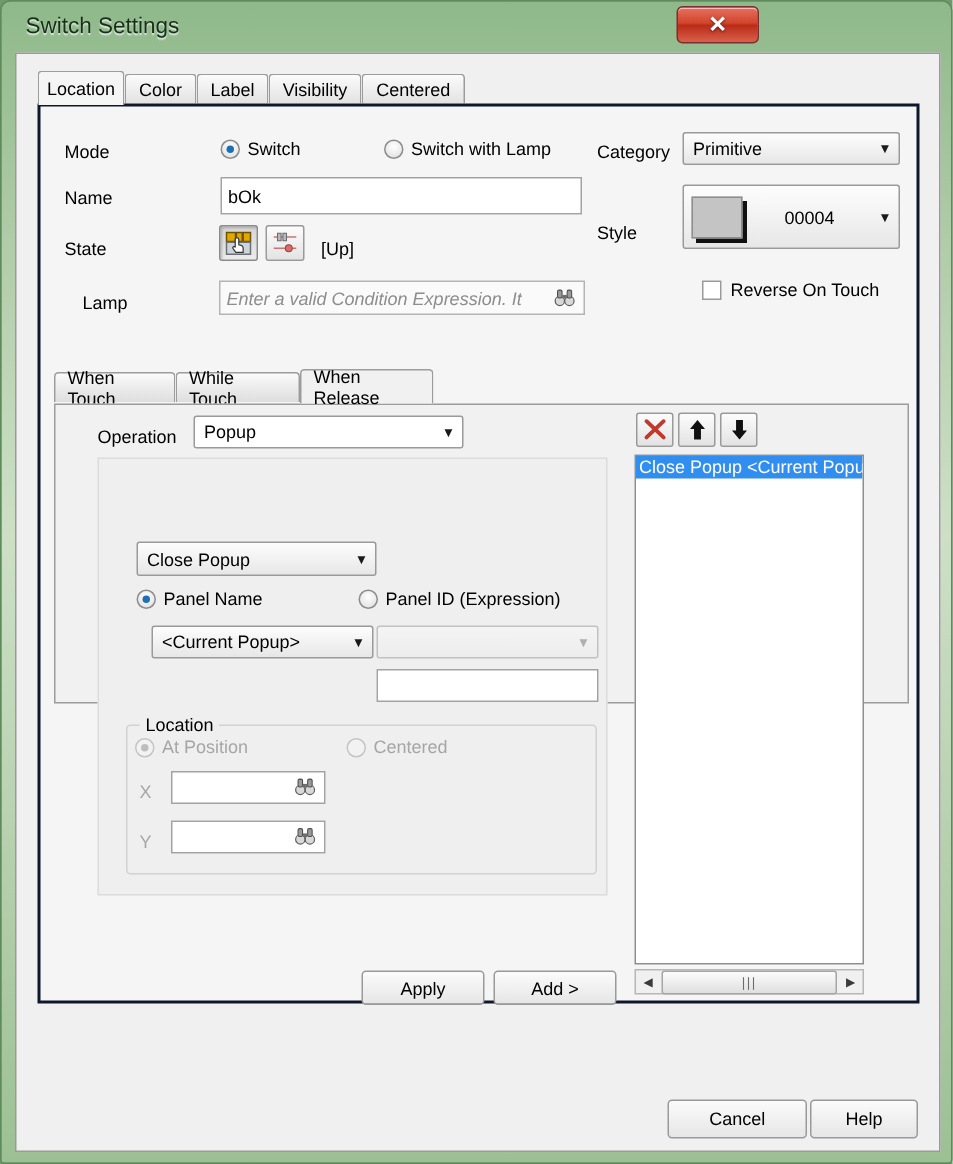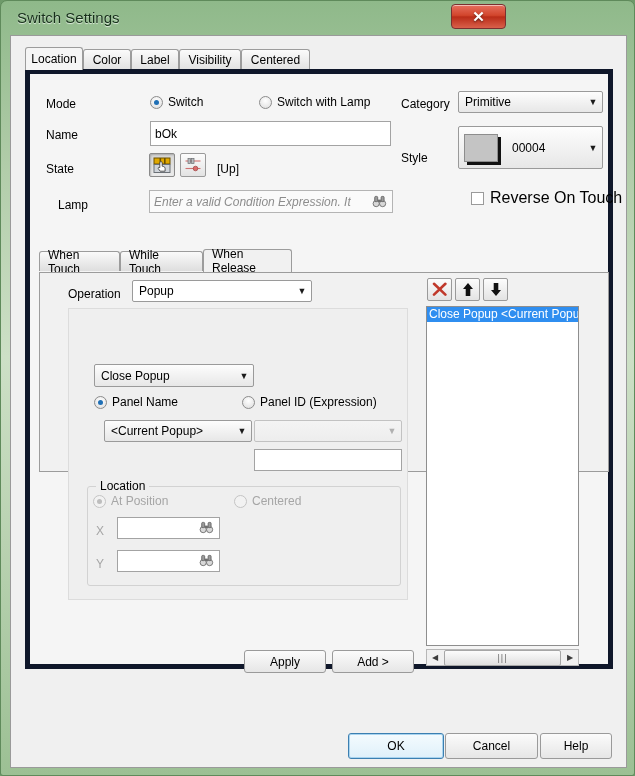--- a/index.html
+++ b/index.html
@@ -55,21 +55,21 @@
     padding:0 8px;box-sizing:border-box;
     font-size:12px;cursor:pointer;
   }
   .tab.active{
     top:0;height:23px;background:#f5f5f5;
     border-color:#9c9c9c;z-index:5;
     font-weight:normal;
   }
   .tabpanel{
     position:absolute;left:14px;top:33px;width:588px;height:600px;
-    background:#f5f5f5;border:5px solid #0f172a;box-sizing:border-box;
+    background:#f5f5f5;border:2px solid #0f172a;box-sizing:border-box;
   }
 
   
   .lbl{position:absolute;font-size:12px;color:#000;white-space:nowrap;}
   .lbl.dis{color:#a6a6a6;}
 
   .textbox{
     position:absolute;box-sizing:border-box;
     background:#fff;border:1px solid #a3a3a3;
     font-family:"Liberation Sans", sans-serif;font-size:12px;
@@ -106,21 +106,21 @@
   .radio.dis .dot{border-color:#c4c4c4;background:#f2f2f2;}
   .radio.dis.on .dot::after{background:#bdbdbd;}
   .radio .rlbl{margin-left:5px;font-size:12px;white-space:nowrap;}
   .radio.dis .rlbl{color:#a6a6a6;}
 
   .check{position:absolute;display:flex;align-items:center;cursor:pointer;}
   .check .box{
     width:13px;height:13px;box-sizing:border-box;
     background:#fff;border:1px solid #9a9a9a;flex:none;
   }
-  .check .clbl{margin-left:6px;font-size:16px;white-space:nowrap;}
+  .check .clbl{margin-left:6px;font-size:12px;white-space:nowrap;}
 
   .btn{
     position:absolute;box-sizing:border-box;
     border:1px solid #9a9a9a;border-radius:3px;
     background:linear-gradient(to bottom,#fbfbfb,#e6e6e6);
     display:flex;align-items:center;justify-content:center;
     font-size:12px;cursor:pointer;
   }
   .btn.focus{
     border-color:#3c7fb1;
@@ -260,21 +260,21 @@
       </div>
 
       <div class="lbl" style="left:16px;top:54px;">Name</div>
       <div class="textbox" style="left:120px;top:47px;width:241px;height:25px;">
         <span>bOk</span>
       </div>
 
       <div class="lbl" style="left:371px;top:77px;">Style</div>
       <div class="combo" style="left:428px;top:52px;width:145px;height:43px;">
         <span class="style-swatch"></span>
-        <span class="val" style="padding-left:14px;">00004</span>
+        <span class="val" style="padding-left:28px;">00004</span>
         <span class="arr">▼</span>
       </div>
 
       <div class="lbl" style="left:16px;top:88px;">State</div>
       <div class="iconbtn pressed" style="left:119px;top:79px;width:26px;height:24px;">
         <svg width="18" height="17" viewBox="0 0 18 17">
           <rect x="1" y="1" width="16" height="6" fill="#e0a800" stroke="#6d5200"></rect>
           <rect x="6.5" y="1" width="1.6" height="6" fill="#6d5200"></rect>
           <rect x="11" y="1" width="1.6" height="6" fill="#6d5200"></rect>
           <rect x="1" y="7.5" width="16" height="8" fill="#cfd4da" stroke="#6b7076"></rect>
@@ -436,23 +436,20 @@
         <div class="hscroll" style="left:387px;top:377px;width:153px;">
           <span class="sarr">◀</span>
           <span class="thumb">|||</span>
           <span class="sarr">▶</span>
         </div>
 
       </div>
 
     </div>
 
-    <div class="btn focus" style="left:337px;top:697px;width:96px;height:26px;">
-      <span>OK</span>
-    </div>
     <div class="btn" style="left:434px;top:697px;width:93px;height:26px;">
       <span>Cancel</span>
     </div>
     <div class="btn" style="left:529px;top:697px;width:72px;height:26px;">
       <span>Help</span>
     </div>
 
   </div>
 </div>
 

